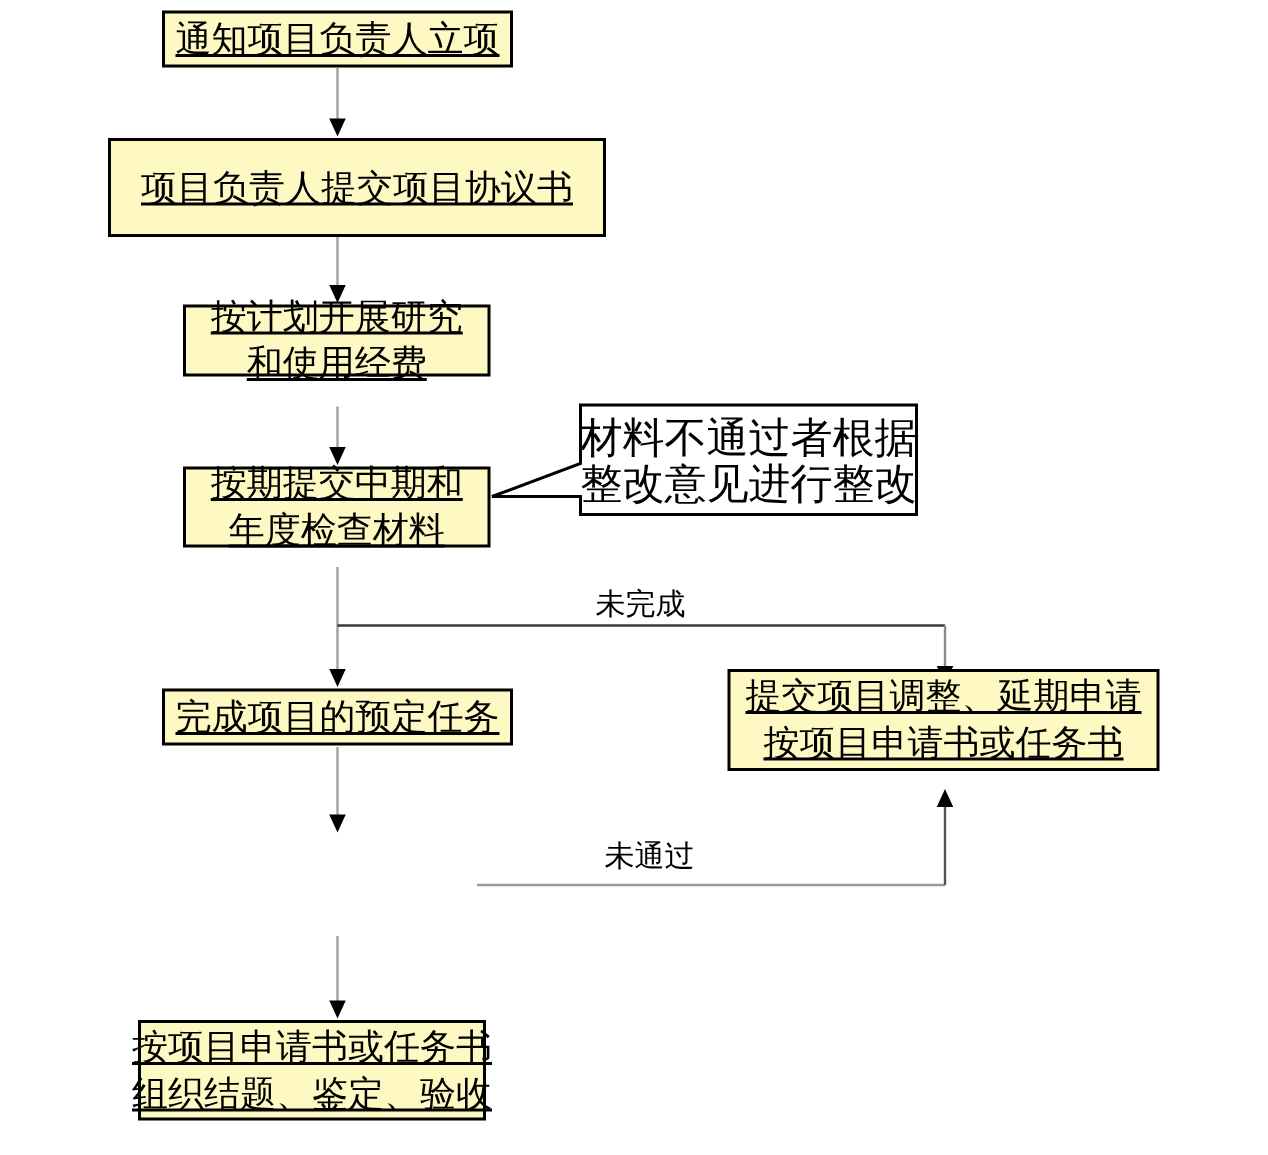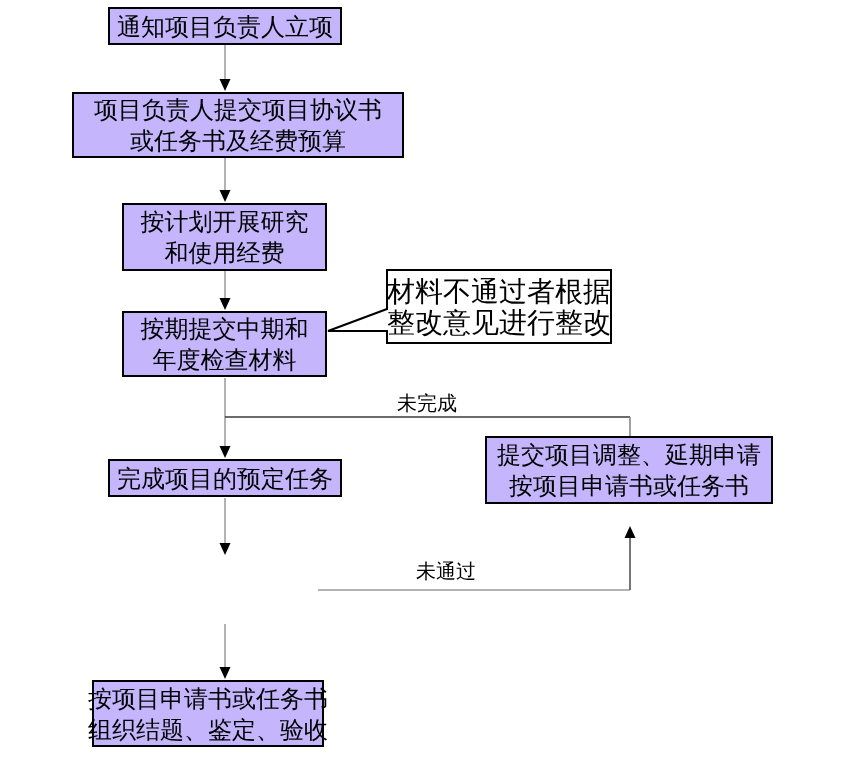--- a/index.html
+++ b/index.html
@@ -18,29 +18,30 @@
   }
   .layer {
     position: absolute;
     left: 0;
     top: 0;
   }
   .box {
     position: absolute;
     box-sizing: border-box;
     border: 2px solid #000000;
-    background: #c4b5fd;
+    background: #fef9c3;
     display: flex;
     flex-direction: column;
     align-items: center;
     justify-content: center;
     text-align: center;
     font-size: 24px;
     line-height: 31px;
     white-space: nowrap;
+    text-decoration: underline;
   }
   .plain {
     position: absolute;
     box-sizing: border-box;
     background: transparent;
     display: flex;
     flex-direction: column;
     align-items: center;
     justify-content: center;
     text-align: center;
@@ -101,49 +102,48 @@
 
     <polygon points="387,270 611,270 611,343 387,343 387,331 328,331 387,309" fill="#ffffff" stroke="#000000" stroke-width="2" stroke-linejoin="miter"></polygon>
   </svg>
 
   <div class="box" style="left:108px; top:7px; width:234px; height:38px;">
     <span>通知项目负责人立项</span>
   </div>
 
   <div class="box" style="left:72px; top:92px; width:332px; height:66px;">
     <span>项目负责人提交项目协议书</span>
-    <span>或任务书及经费预算</span>
   </div>
 
-  <div class="box" style="left:122px; top:203px; width:205px; height:68px;text-align:right;">
+  <div class="box" style="left:122px; top:203px; width:205px; height:48px;text-align:right;">
     <span>按计划开展研究</span>
     <span>和使用经费</span>
   </div>
 
-  <div class="box" style="left:122px; top:311px; width:205px; height:66px;">
+  <div class="box" style="left:122px; top:311px; width:205px; height:54px;">
     <span>按期提交中期和</span>
     <span>年度检查材料</span>
   </div>
 
   <div class="plain" style="left:389px; top:272px; width:220px; height:69px;">
     <span>材料不通过者根据</span>
     <span>整改意见进行整改</span>
   </div>
 
   <div class="box" style="left:108px; top:459px; width:234px; height:38px;text-align:right;">
     <span>完成项目的预定任务</span>
   </div>
 
-  <div class="box" style="left:485px; top:436px; width:288px; height:68px;">
+  <div class="box" style="left:485px; top:446px; width:288px; height:68px;">
     <span>提交项目调整、延期申请</span>
     <span>按项目申请书或任务书</span>
   </div>
 
 
   <div class="box" style="left:92px; top:680px; width:232px; height:67px;">
     <span>按项目申请书或任务书</span>
     <span>组织结题、鉴定、验收</span>
   </div>
 
   <div class="edge-label" style="left:397px; top:390px;">未完成</div>
-  <div class="edge-label" style="left:416px; top:558px;">未通过</div>
+  <div class="edge-label" style="left:403px; top:558px;">未通过</div>
 
 </div>
 
 </body></html>

